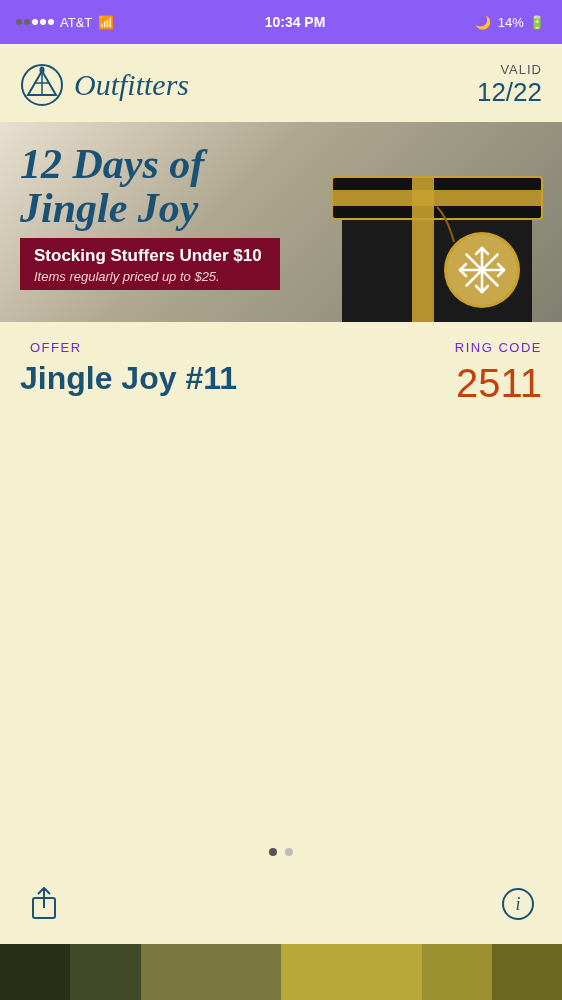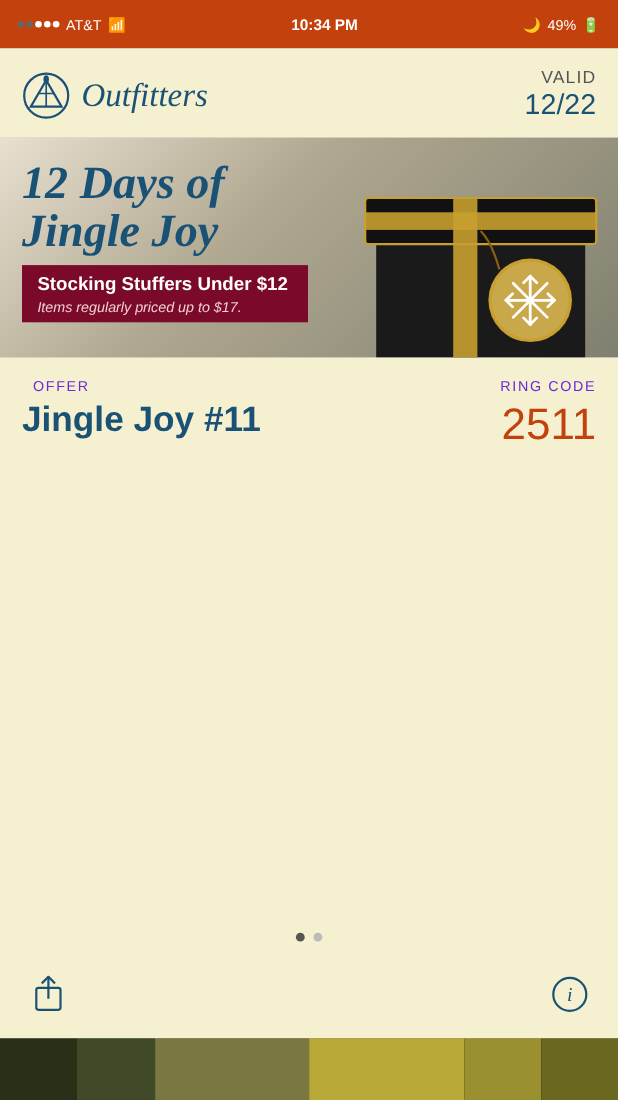--- a/index.html
+++ b/index.html
@@ -10,21 +10,21 @@
       background: #000;
       font-family: -apple-system, 'Helvetica Neue', Arial, sans-serif;
       overflow: hidden;
       position: relative;
     }
 
     
     .status-bar {
       width: 562px;
       height: 44px;
-      background: #c2410c;
+      background: #8b5cf6;
       display: flex;
       align-items: center;
       justify-content: space-between;
       padding: 0 16px;
       color: #fff;
       font-size: 13px;
       font-weight: 500;
     }
     .status-left { display: flex; align-items: center; gap: 6px; }
     .status-center { font-size: 14px; font-weight: 600; }
@@ -64,21 +64,21 @@
       font-family: Georgia, 'Times New Roman', serif;
       font-size: 30px;
       color: #1a5276;
       font-style: italic;
       font-weight: normal;
     }
     .valid-section {
       text-align: right;
     }
     .valid-label {
-      font-size: 16px;
+      font-size: 13px;
       color: #555;
       letter-spacing: 1px;
       text-transform: uppercase;
       font-weight: 500;
     }
     .valid-date {
       font-size: 26px;
       color: #1a5276;
       font-weight: 300;
       line-height: 1.2;
@@ -244,21 +244,21 @@
       <div class="dot dot-filled"></div>
       <div class="dot dot-filled"></div>
       <div class="dot dot-filled"></div>
     </div>
     <span>AT&amp;T</span>
     <span>📶</span>
   </div>
   <div class="status-center">10:34 PM</div>
   <div class="status-right">
     <span>🌙</span>
-    <span>49%</span>
+    <span>14%</span>
     <span>🔋</span>
   </div>
 </div>
 
 <div class="card-area">
 
   <div class="card-header">
     <div class="logo-container">
 
       <svg class="logo-icon" viewBox="0 0 44 44" xmlns="http://www.w3.org/2000/svg">
@@ -315,22 +315,22 @@
 
       <path d="M172 120 Q165 95 155 85" stroke="#8a6010" stroke-width="2" fill="none"></path>
     </svg>
 
     <div class="banner-text-area">
       <div class="banner-title">
         <span>12 Days of</span><br>
         <span>Jingle Joy</span>
       </div>
       <div class="stocking-banner">
-        <span class="stocking-title">Stocking Stuffers Under $12</span>
-        <span class="stocking-subtitle">Items regularly priced up to $17.</span>
+        <span class="stocking-title">Stocking Stuffers Under $10</span>
+        <span class="stocking-subtitle">Items regularly priced up to $25.</span>
       </div>
     </div>
   </div>
 
   <div class="offer-section">
     <div class="offer-left">
       <div class="offer-label">OFFER</div>
       <div class="offer-value">Jingle Joy #11</div>
     </div>
     <div class="offer-right">

